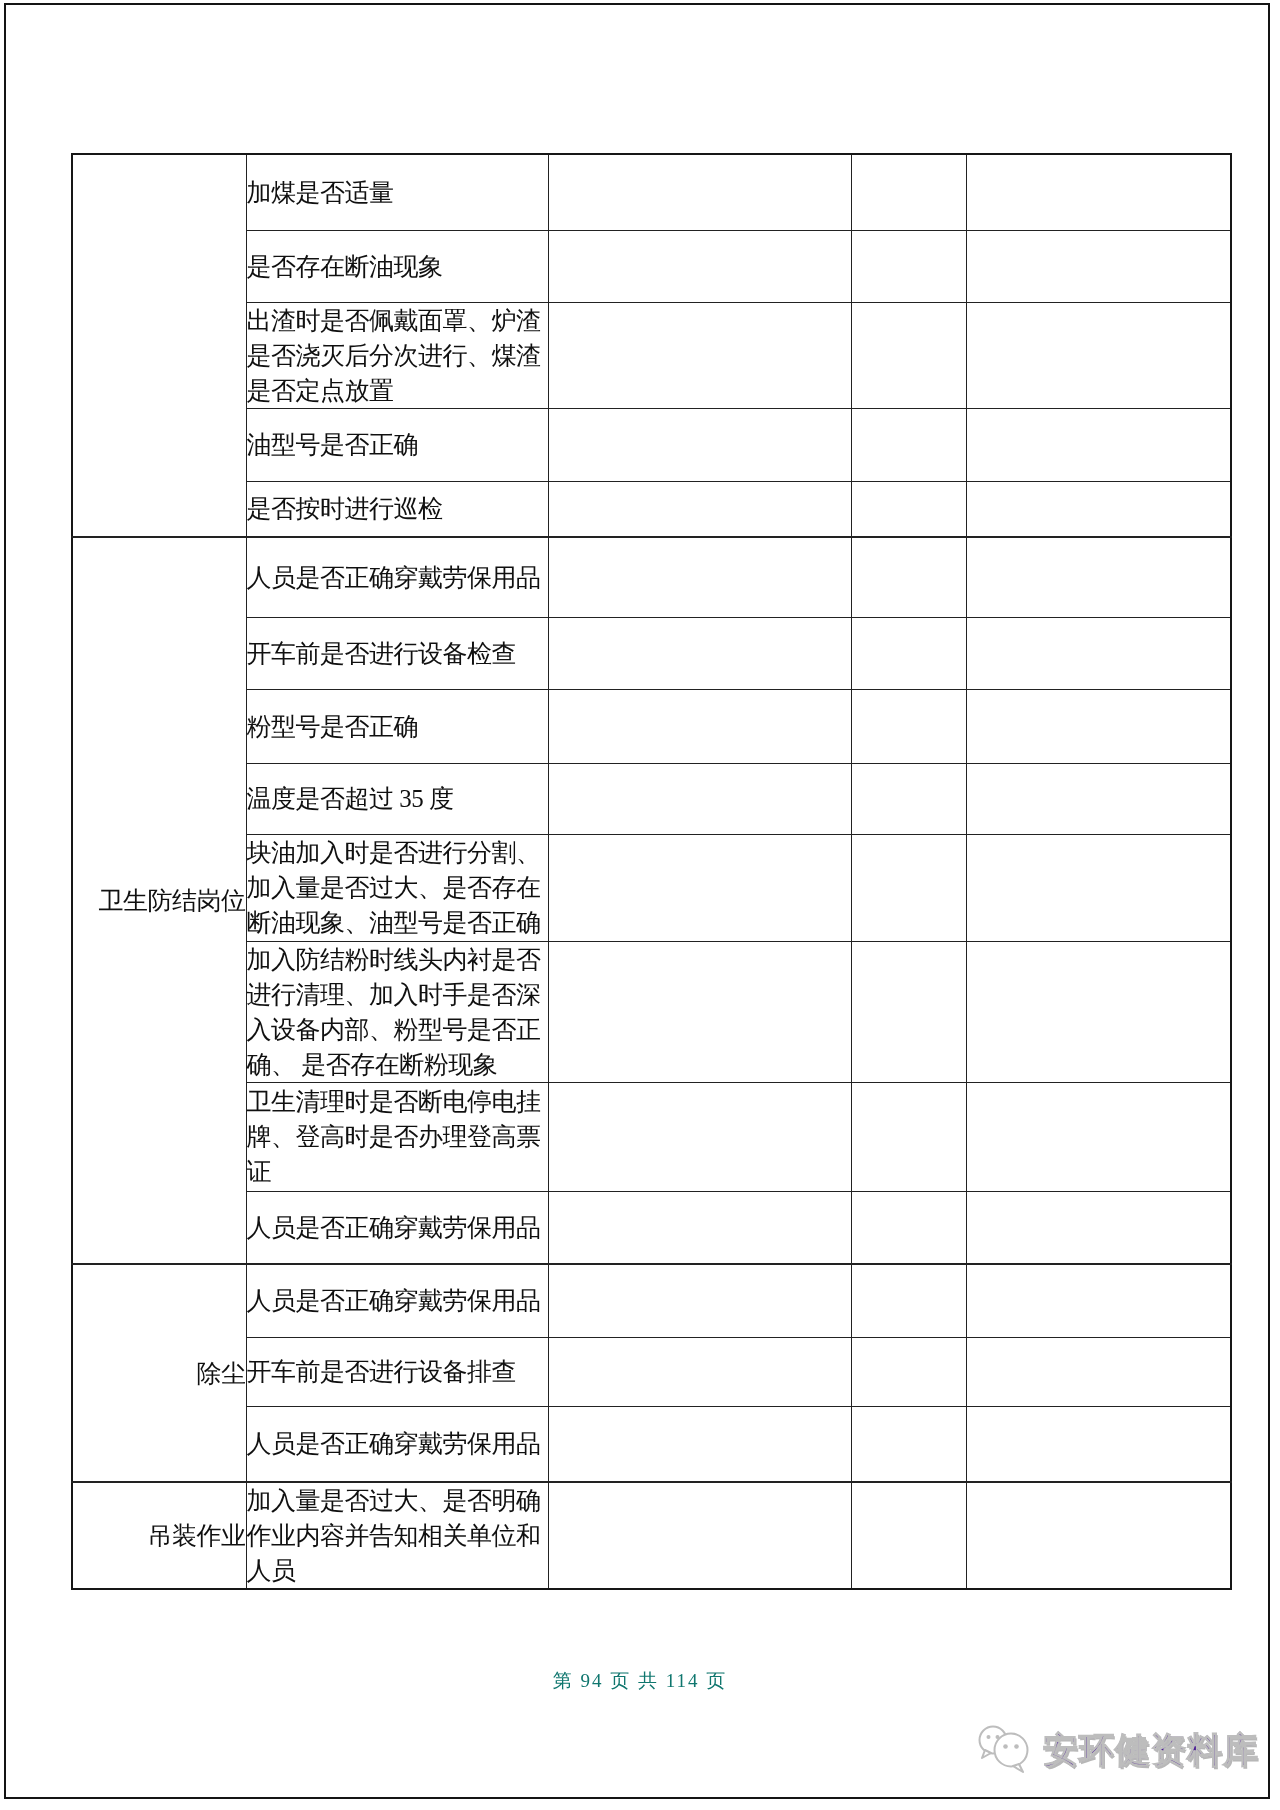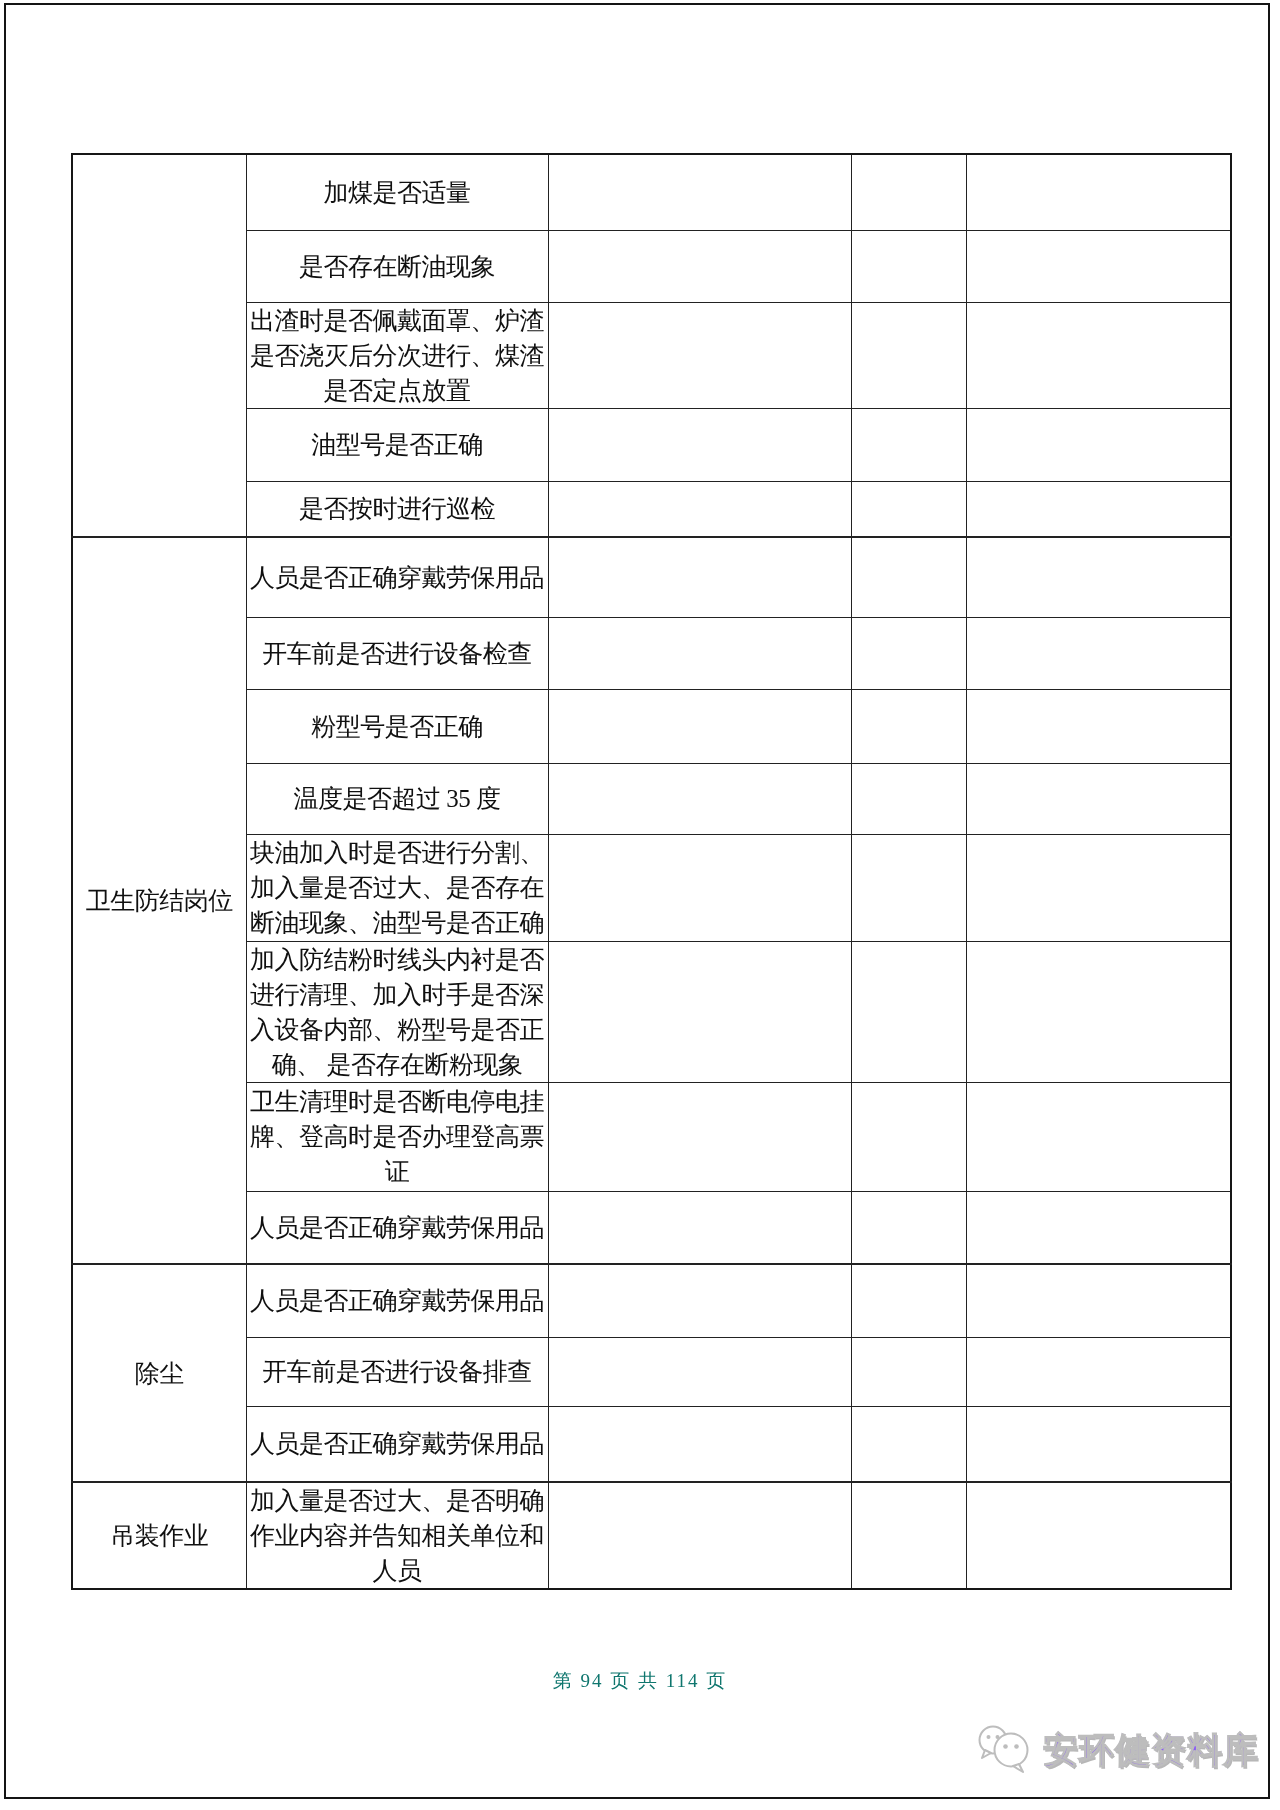--- a/index.html
+++ b/index.html
@@ -16,35 +16,35 @@
     position:absolute;left:71px;top:153px;width:1159px;
     border-collapse:collapse;table-layout:fixed;
     border:2px solid #161616;
   }
   table.checklist td{
     border:1.5px solid #222222;
     padding:0;vertical-align:middle;box-sizing:border-box;
     font-size:25px;line-height:35px;letter-spacing:-0.5px;
     color:#101010;
   }
-  td.category-cell{text-align:center;font-size:24px;letter-spacing:0;margin-top:25px;}
-  td.item-cell{padding:2px 1px 2px 4px;text-align:center;margin-top:34px;}
+  td.category-cell{text-align:right;font-size:24px;letter-spacing:0;margin-top:25px;}
+  td.item-cell{padding:2px 1px 2px 4px;text-align:left;margin-top:34px;}
   tr.section-start td{border-top-width:2px;}
   .footer{
     position:absolute;left:0;top:1668px;width:1280px;text-align:center;
     font-size:19px;letter-spacing:2px;color:#0f766e;
     font-family:"Liberation Serif","DejaVu Serif",serif;
   }
   .watermark{
     position:absolute;left:975px;top:1718px;width:290px;height:64px;
     display:flex;align-items:center;gap:10px;
   }
   .watermark-text{
     font-size:35px;font-weight:bold;letter-spacing:1px;white-space:nowrap;
-    color:#8b5cf6;
+    color:#4c1d95;
     -webkit-text-stroke:1.2px #bdbdbd;
     text-shadow:1.5px 1.5px 0 #b7b7b7;
     font-family:Liberation Mono, monospace;
   }
   .watermark-icon{flex:0 0 auto;}
 </style>
 </head>
 <body>
 
 <div class="page-border"></div>

